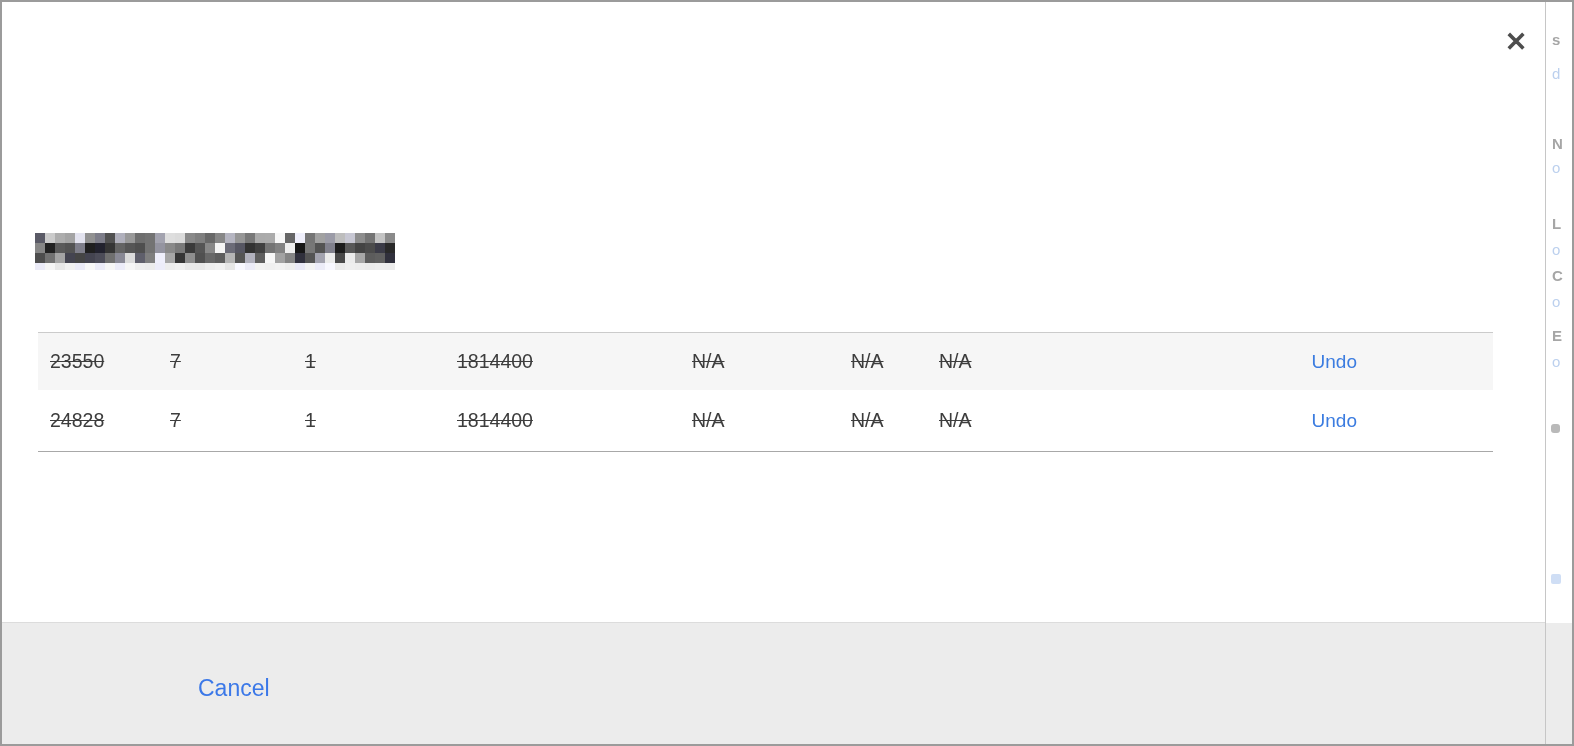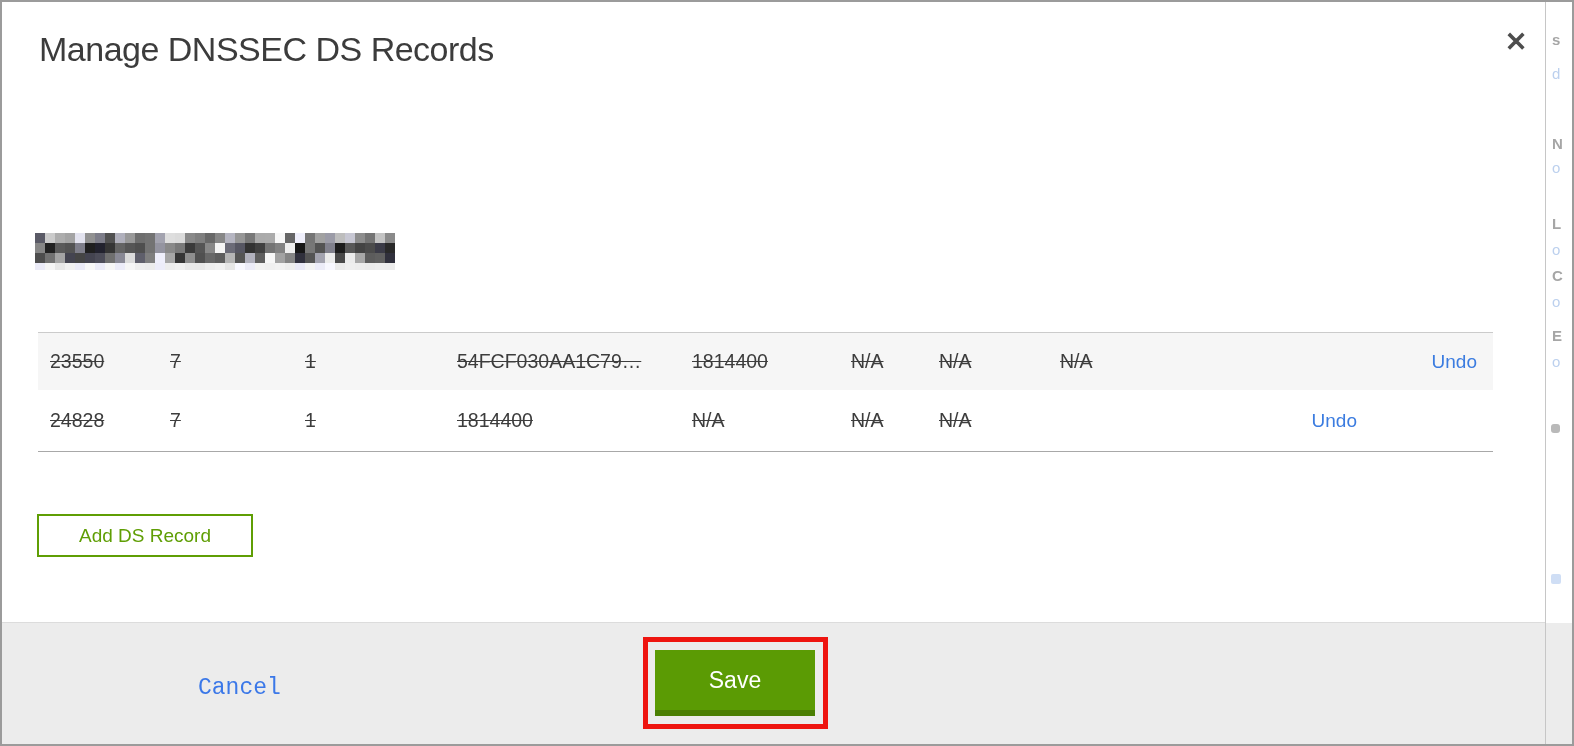--- a/index.html
+++ b/index.html
@@ -22,36 +22,35 @@
   .row1{height:58px;background:#f6f6f6;border-top:1px solid #cbcbcb;}
   .row2{height:62px;background:#ffffff;border-bottom:1px solid #a8a8a8;}
   .undo-cell{text-align:right;padding-right:16px;}
   .undo-link{color:#3b7ce0;text-decoration:none;font-size:19px;cursor:pointer;}
 
   .add-btn{position:absolute;left:35px;top:512px;width:216px;height:43px;background:#fff;border:2px solid #5f9e04;color:#5f9e04;font-size:19px;font-family:"Liberation Sans",sans-serif;cursor:pointer;box-sizing:border-box;}
 
   .footer{position:absolute;left:0;top:620px;width:1543px;height:122px;background:#ececec;border-top:1px solid #dcdcdc;box-sizing:border-box;}
   .redbox{position:absolute;left:641px;top:14px;width:185px;height:92px;border:5px solid #ee1510;box-sizing:border-box;}
   .save-btn{position:absolute;left:7px;top:8px;width:160px;height:66px;background:#5b9b04;border:none;border-bottom:6px solid #4a7f03;color:#ffffff;font-size:23px;font-family:"Liberation Sans",sans-serif;cursor:pointer;box-sizing:border-box;}
-  .cancel-link{position:absolute;left:196px;top:52px;font-size:23px;color:#3b78e8;text-decoration:none;cursor:pointer;font-family:Liberation Mono, monospace;}
+  .cancel-link{position:absolute;left:196px;top:52px;font-size:23px;color:#3b78e8;text-decoration:none;cursor:pointer;}
 
   .strip{position:absolute;left:1543px;top:0;bottom:0;width:29px;border-left:1px solid #c6c6c6;background:#fff;overflow:hidden;}
   .strip .frag{position:absolute;left:6px;line-height:1;}
   .frag-heading{color:#a6a6a6;font-weight:bold;font-size:15px;}
   .frag-link{color:#bcd0ee;font-size:15px;}
   .strip-bullet{position:absolute;left:5px;top:422px;width:9px;height:9px;border-radius:3px;background:#b9b9b9;}
   .strip-mark{position:absolute;left:5px;top:572px;width:10px;height:10px;border-radius:2px;background:#cfdef5;}
   .strip-footer{position:absolute;left:0;top:621px;bottom:0;right:0;background:#ececec;}
 </style>
 </head>
 <body>
 
 <div class="frame">
 
-  <h1 class="modal-title">Manage DNSSEC DS Records</h1>
 
   <button class="close-btn">✕</button>
 
   <div class="redacted">
       <i style="background: rgb(90, 90, 102); height: 10px;"></i>
       <i style="background: rgb(203, 203, 203); height: 10px;"></i>
       <i style="background: rgb(173, 173, 173); height: 10px;"></i>
       <i style="background: rgb(164, 164, 164); height: 10px;"></i>
       <i style="background: rgb(227, 227, 239); height: 10px;"></i>
       <i style="background: rgb(145, 145, 145); height: 10px;"></i>
@@ -195,21 +194,20 @@
       <i style="background: rgb(236, 236, 236); height: 7px;"></i>
     </div>
 
 
   <div class="table">
 
     <div class="trow drow row1">
       <div class="cell">23550</div>
       <div class="cell">7</div>
       <div class="cell">1</div>
-      <div class="cell">54FCF030AA1C79…</div>
       <div class="cell">1814400</div>
       <div class="cell">N/A</div>
       <div class="cell">N/A</div>
       <div class="cell">N/A</div>
       <div class="cell empty"></div>
       <div class="undo-cell"><a class="undo-link">Undo</a></div>
     </div>
 
     <div class="trow drow row2">
       <div class="cell">24828</div>
@@ -217,26 +215,22 @@
       <div class="cell">1</div>
       <div class="cell">1814400</div>
       <div class="cell">N/A</div>
       <div class="cell">N/A</div>
       <div class="cell">N/A</div>
       <div class="cell empty"></div>
       <div class="undo-cell"><a class="undo-link">Undo</a></div>
     </div>
   </div>
 
-  <button class="add-btn">Add DS Record</button>
 
   <div class="footer">
-    <div class="redbox">
-      <button class="save-btn">Save</button>
-    </div>
     <a class="cancel-link">Cancel</a>
   </div>
 
   <div class="strip">
     <span class="strip-bullet"></span>
     <span class="strip-mark"></span>
     <span class="strip-footer"></span>
   <span class="frag frag-heading" style="top: 30px;">s</span>
       <span class="frag frag-link" style="top: 64px;">d</span>
       <span class="frag frag-heading" style="top: 134px;">N</span>

